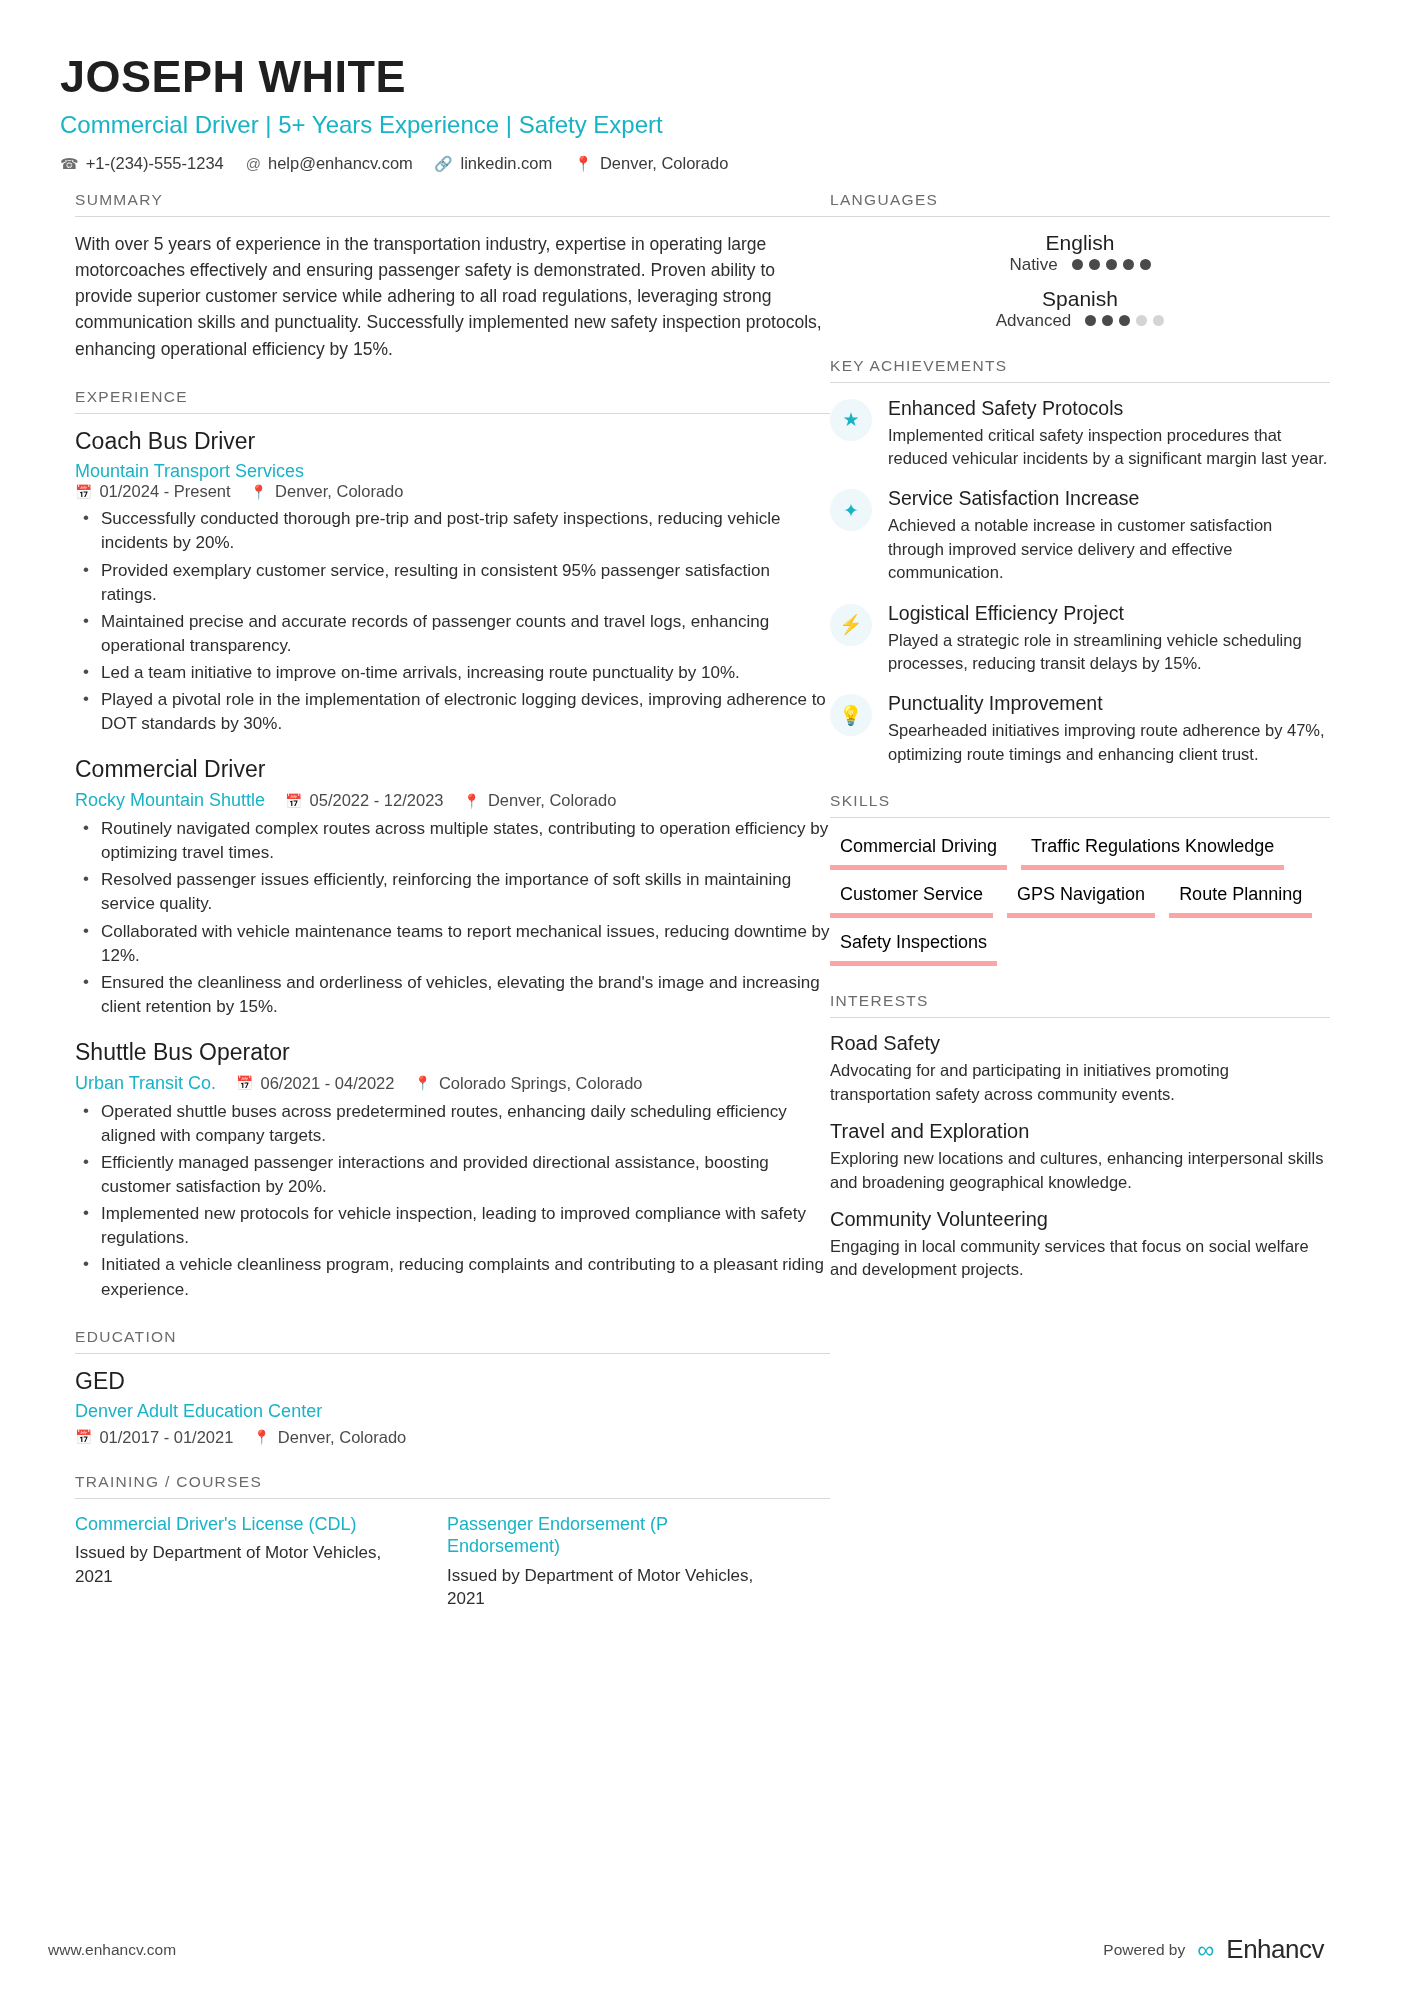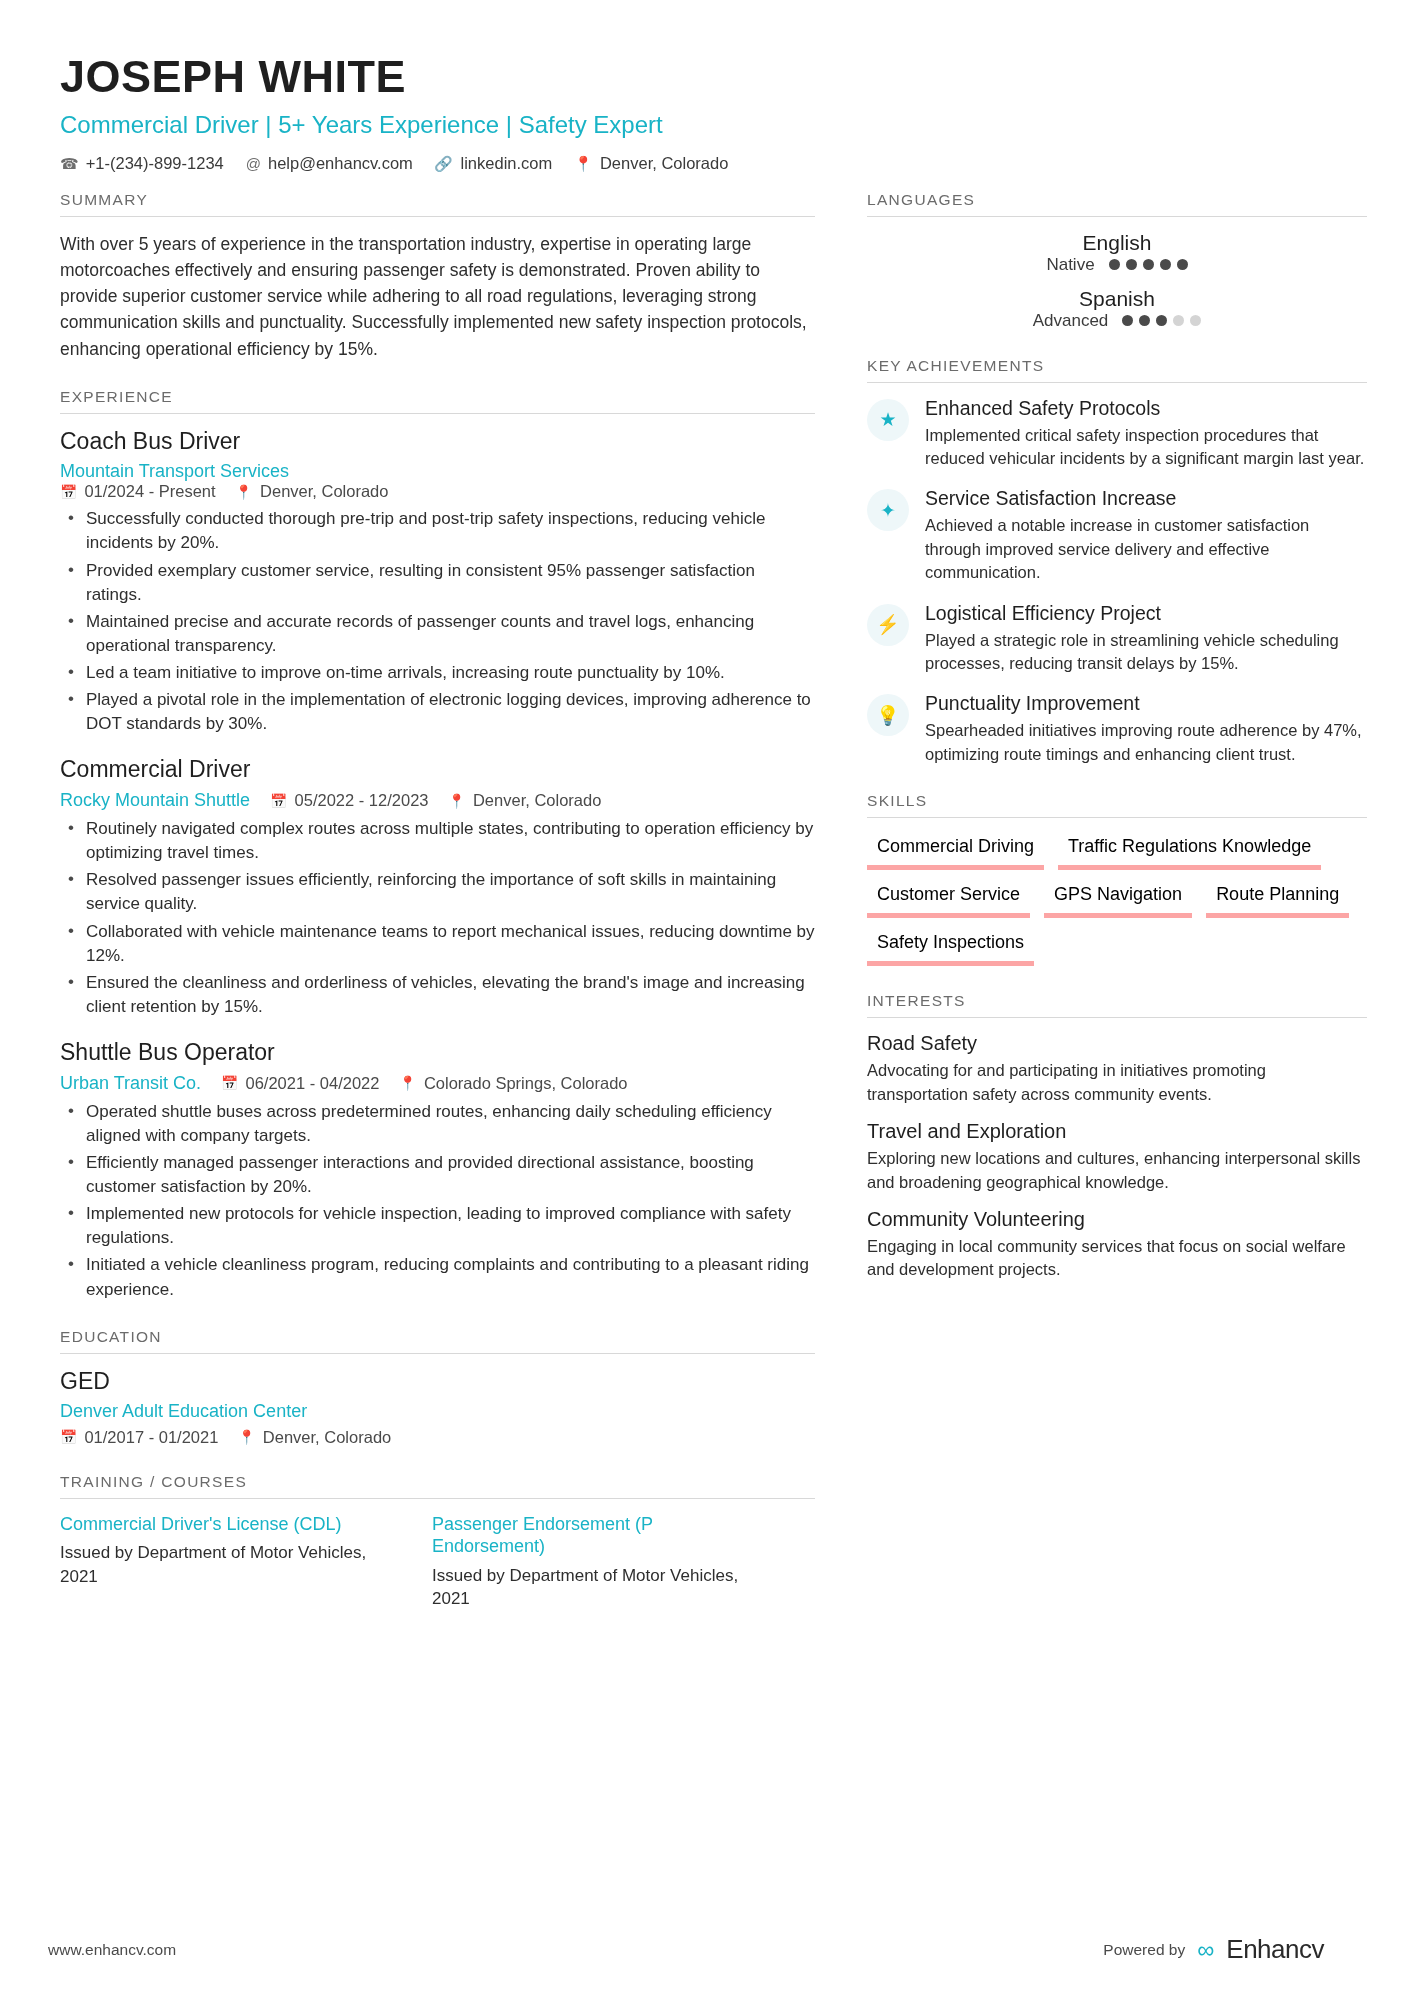--- a/index.html
+++ b/index.html
@@ -39,21 +39,21 @@
     flex-wrap: wrap;
     align-items: center;
     gap: 22px;
     font-size: 16.5px;
     color: #3b3b3b;
     margin-bottom: 18px;
   }
   .contact-item { display: flex; align-items: center; gap: 7px; }
   .contact-item .ico { color: #6d6d6d; font-size: 15px; line-height: 1; }
   
-  .columns { display: flex; gap: 52px; align-items: flex-start; }
+  .columns { display: flex; align-items: flex-start; margin-left: 15px; }
   .col-left { width: 755px; flex: 0 0 755px; }
   .col-right { width: 500px; flex: 0 0 500px; }
   .section { margin-bottom: 26px; }
   .section-title {
     font-size: 15.5px;
     letter-spacing: 1.3px;
     color: #6b6b6b;
     text-transform: uppercase;
     padding-bottom: 7px;
     border-bottom: 1px solid #d8d8d8;
@@ -190,21 +190,21 @@
 <body>
 
 <div class="page">
 
   <div>
     <h1 class="name">JOSEPH WHITE</h1>
     <div class="headline">Commercial Driver | 5+ Years Experience | Safety Expert</div>
     <div class="contact-row" id="contact-row">
         <span class="contact-item">
           <span class="ico">☎</span>
-          <span>+1-(234)-899-1234</span>
+          <span>+1-(234)-555-1234</span>
         </span>
         <span class="contact-item">
           <span class="ico">@</span>
           <span>help@enhancv.com</span>
         </span>
         <span class="contact-item">
           <span class="ico">🔗</span>
           <span>linkedin.com</span>
         </span>
         <span class="contact-item">

